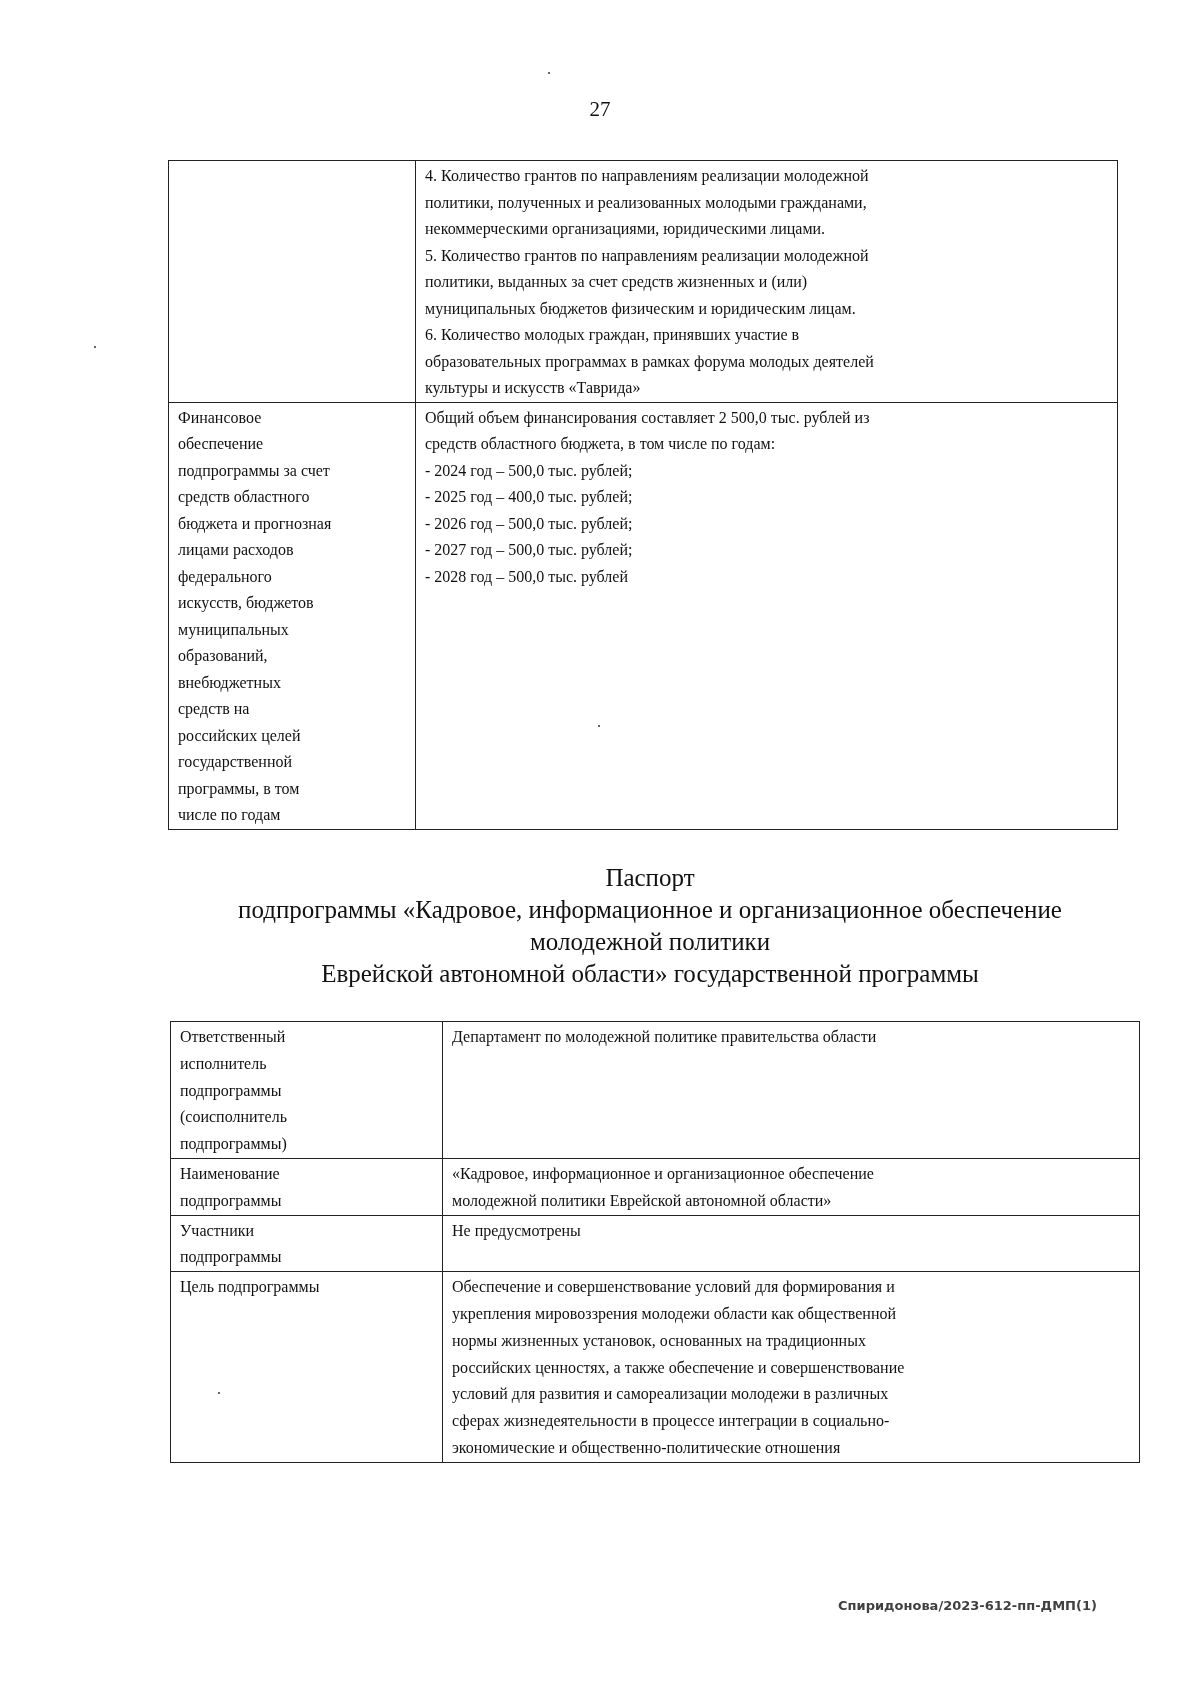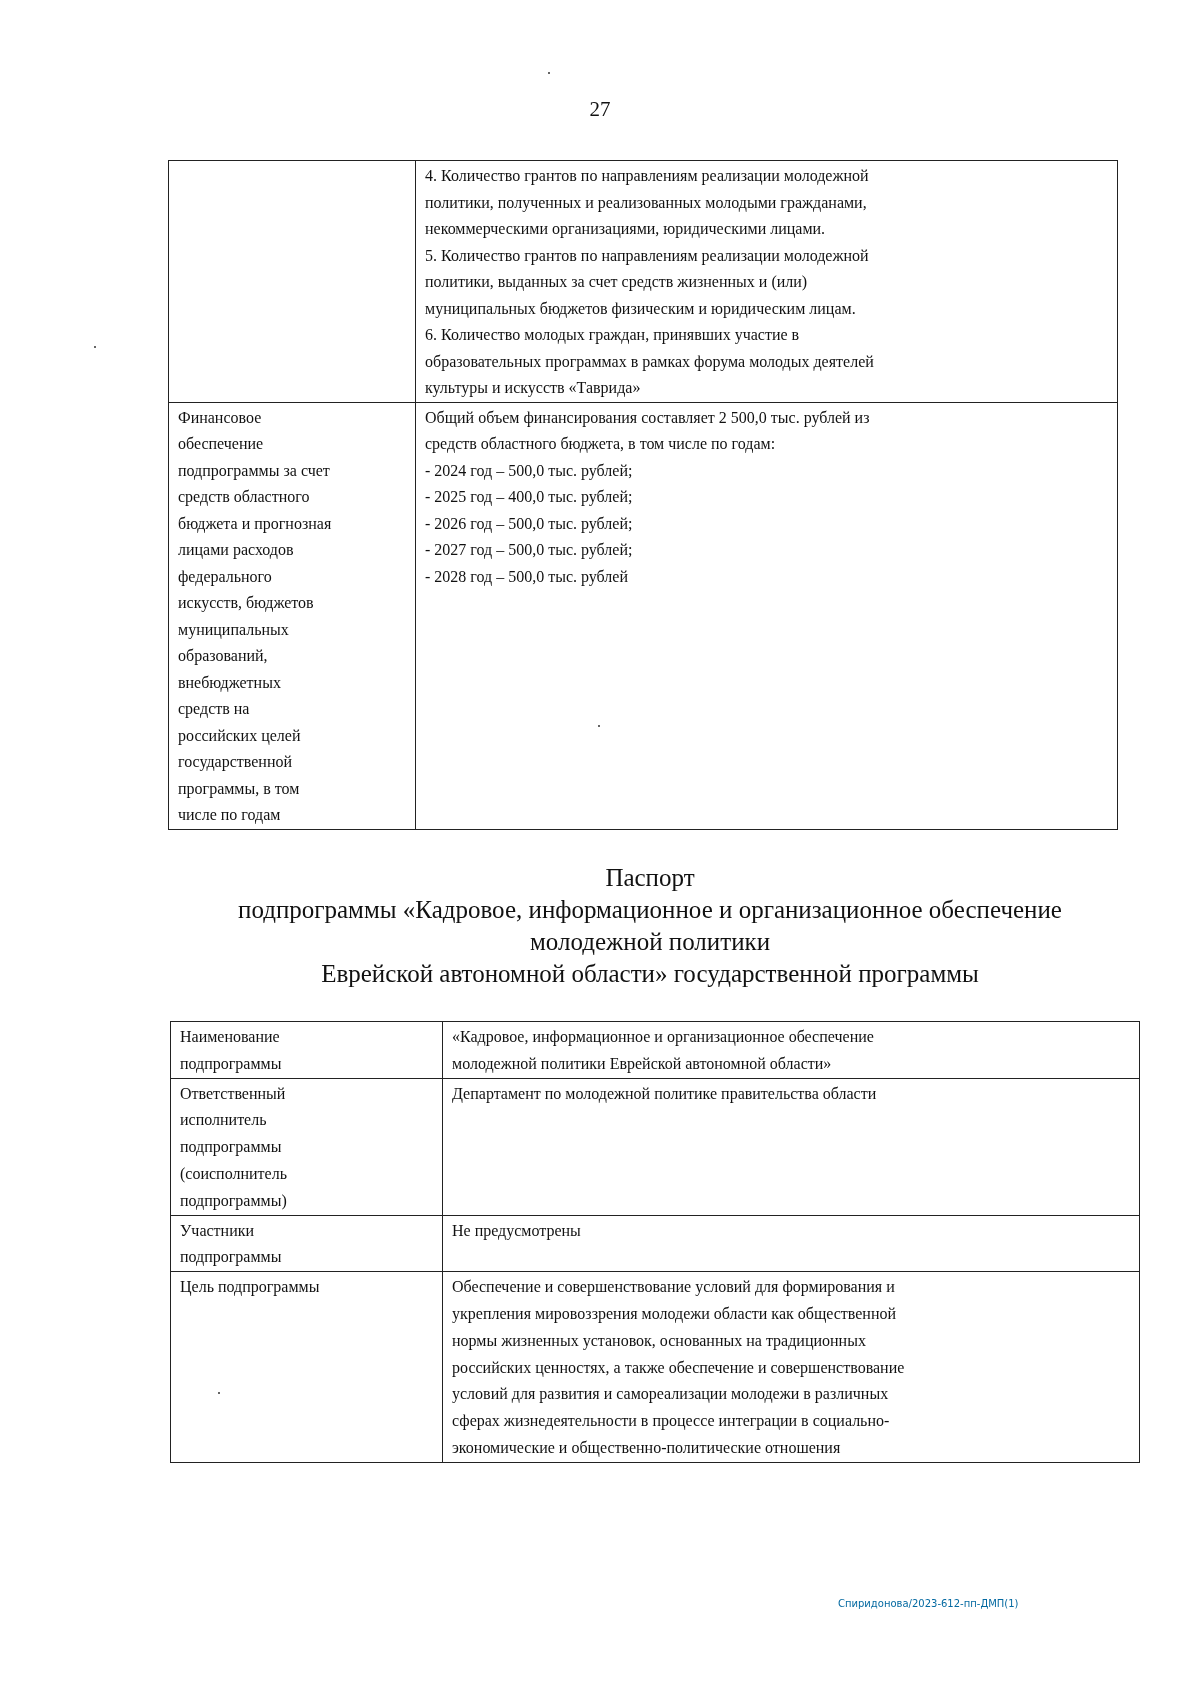--- a/index.html
+++ b/index.html
@@ -24,21 +24,21 @@
   #table2 col.c1 { width: 272px; }
   #table2 td { line-height: 26.8px; }
   .line { display: block; white-space: nowrap; }
   .passport {
     position: absolute; top: 862px; left: 0; width: 1300px; text-align: center;
     font-size: 25px; line-height: 32px;
   }
   .passport .l { display: block; white-space: nowrap; }
   .footer-code {
     position: absolute; top: 1598px; left: 838px;
-    font-family: "DejaVu Sans", sans-serif; font-size: 10px; color: #0369a1;
+    font-family: "DejaVu Sans", sans-serif; font-size: 13px; color: #404040; font-weight: bold;
   }
   .speck { position: absolute; width: 2px; height: 2px; background: #333; border-radius: 1px; }
 </style>
 </head>
 <body>
 
 <div class="page-number">27</div>
 
 <table class="grid" id="table1">
   <colgroup>
@@ -100,38 +100,38 @@
 </div>
 
 <table class="grid" id="table2">
   <colgroup>
       <col class="c1">
       <col class="c2">
     </colgroup>
   <tbody>
     <tr>
       <td>
-        <span class="line">Наименование</span>
-        <span class="line">подпрограммы</span>
-      </td>
-      <td>
-        <span class="line">«Кадровое, информационное и организационное обеспечение</span>
-        <span class="line">молодежной политики Еврейской автономной области»</span>
-      </td>
-    </tr>
-    <tr>
-      <td>
         <span class="line">Ответственный</span>
         <span class="line">исполнитель</span>
         <span class="line">подпрограммы</span>
         <span class="line">(соисполнитель</span>
         <span class="line">подпрограммы)</span>
       </td>
       <td>
         <span class="line">Департамент по молодежной политике правительства области</span>
+      </td>
+    </tr>
+    <tr>
+      <td>
+        <span class="line">Наименование</span>
+        <span class="line">подпрограммы</span>
+      </td>
+      <td>
+        <span class="line">«Кадровое, информационное и организационное обеспечение</span>
+        <span class="line">молодежной политики Еврейской автономной области»</span>
       </td>
     </tr>
     <tr>
       <td>
         <span class="line">Участники</span>
         <span class="line">подпрограммы</span>
       </td>
       <td>
         <span class="line">Не предусмотрены</span>
       </td>

